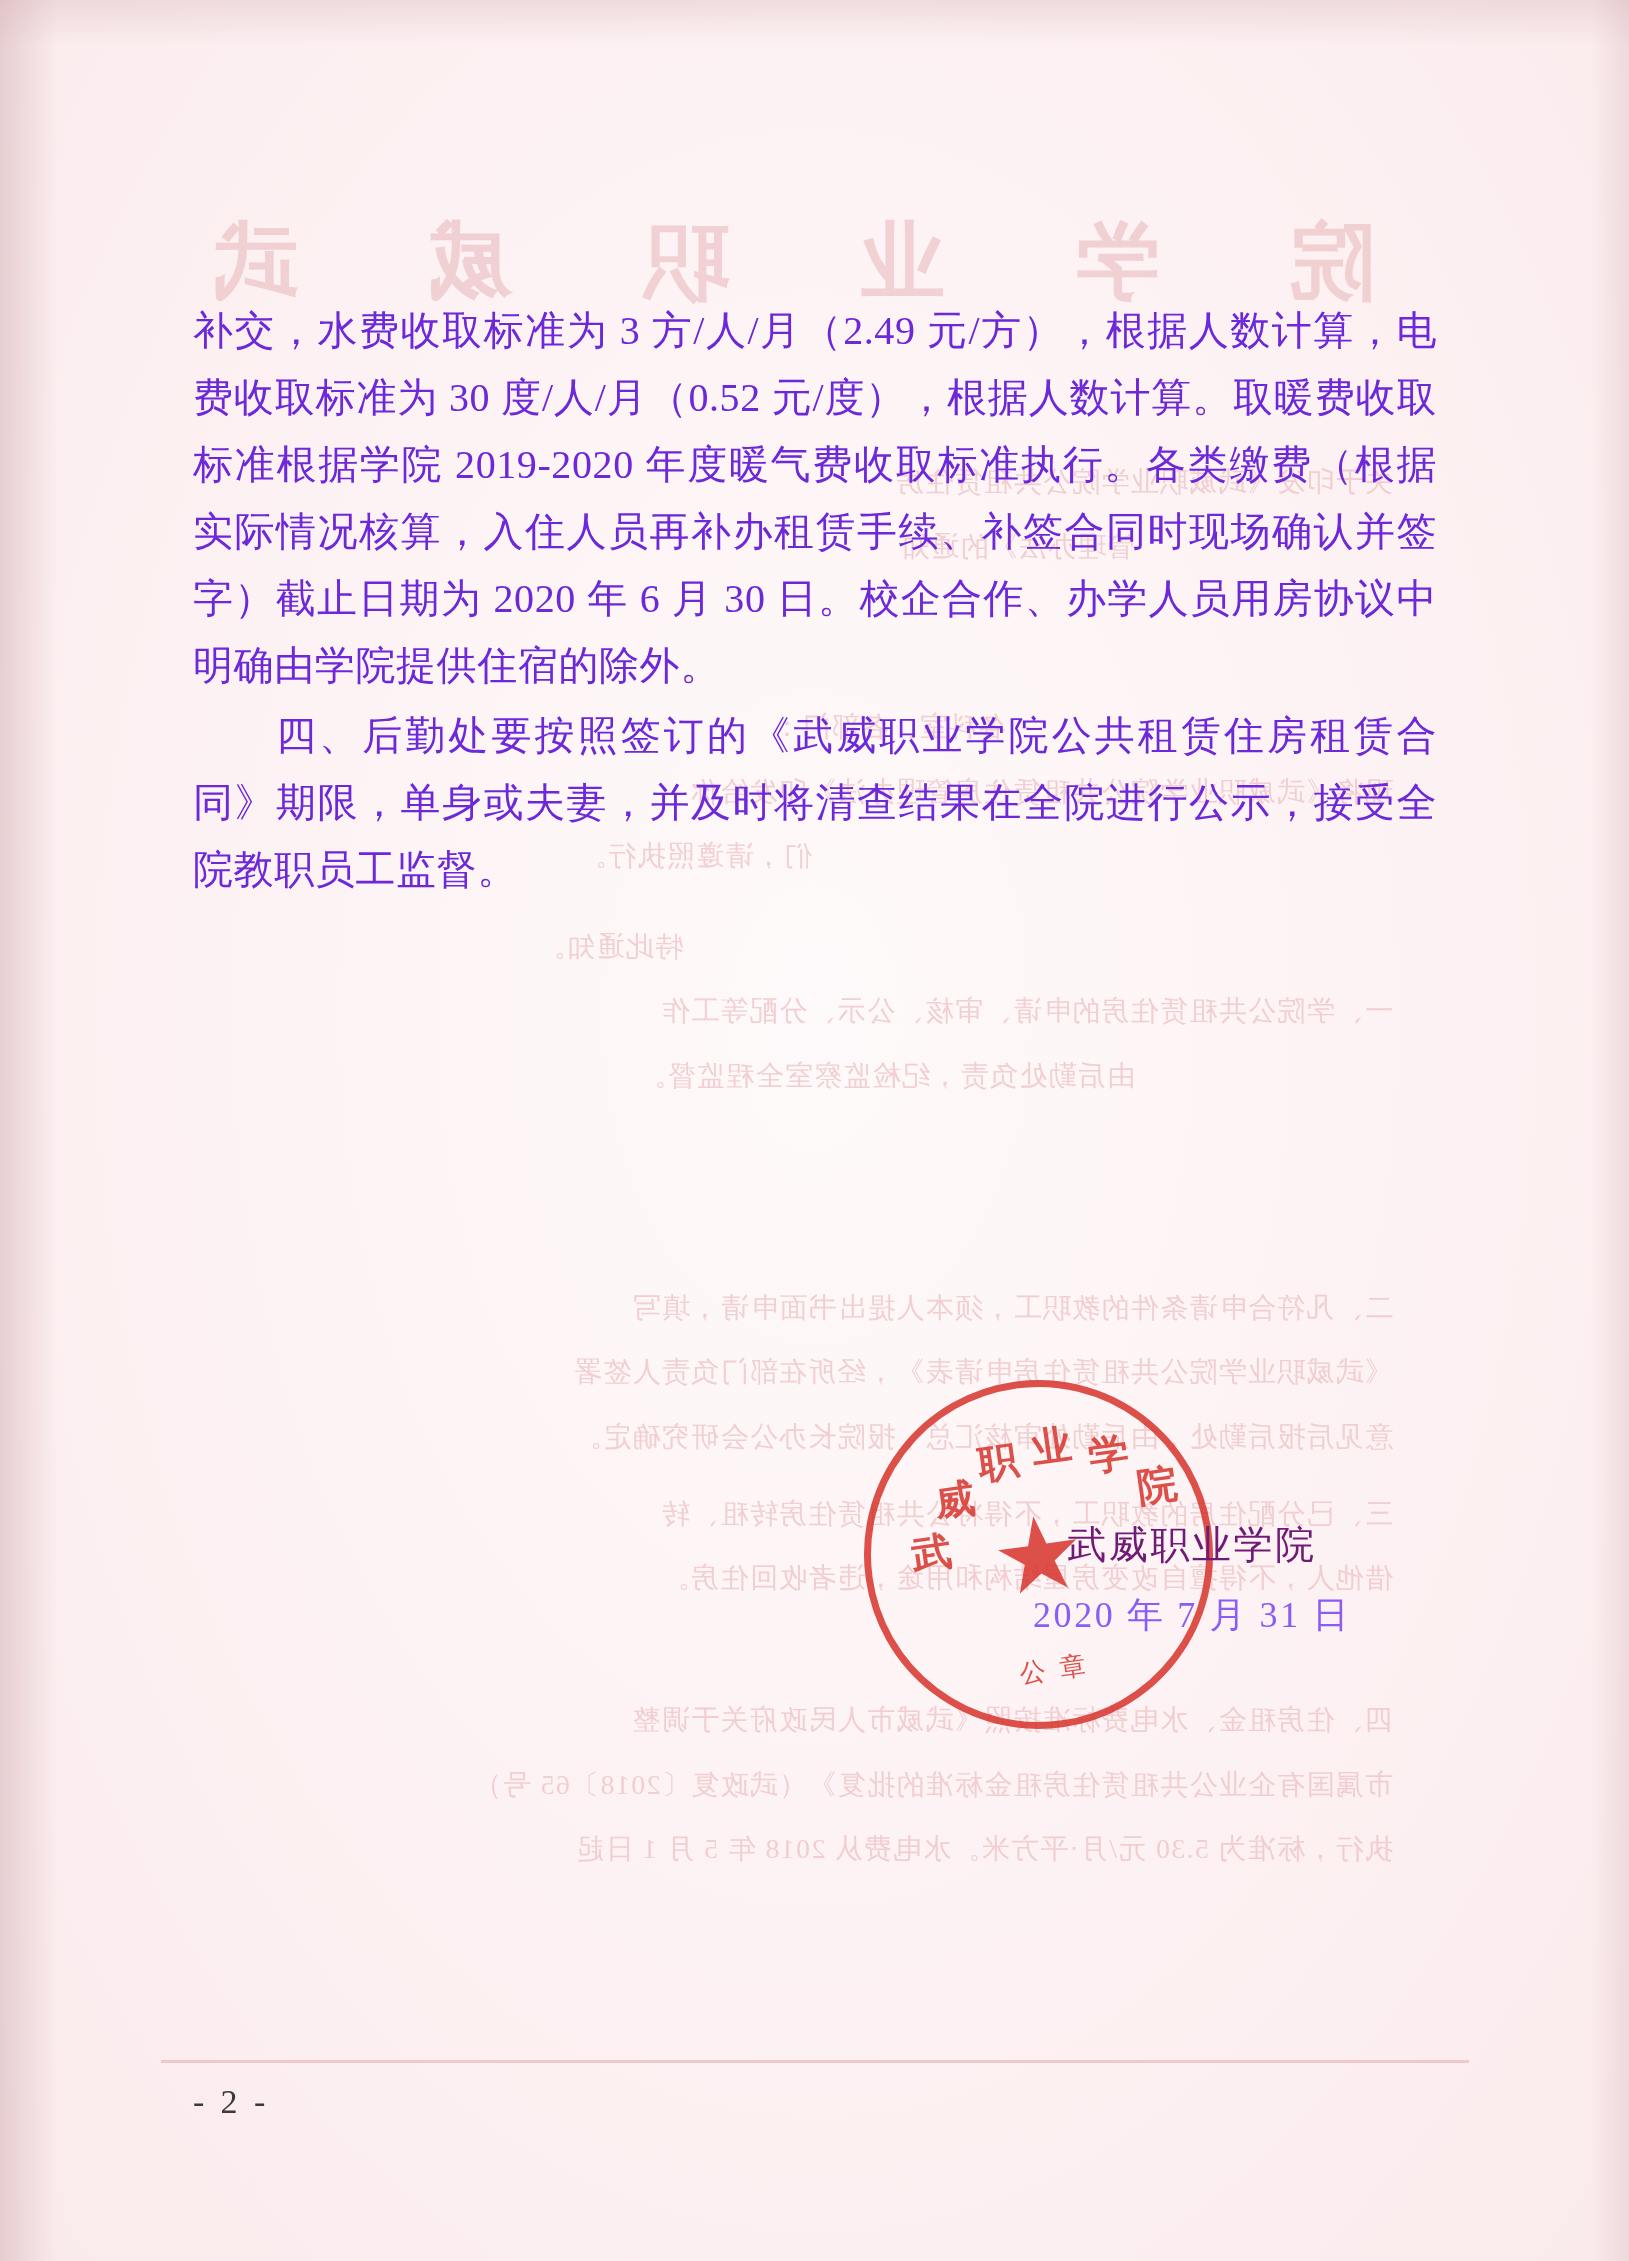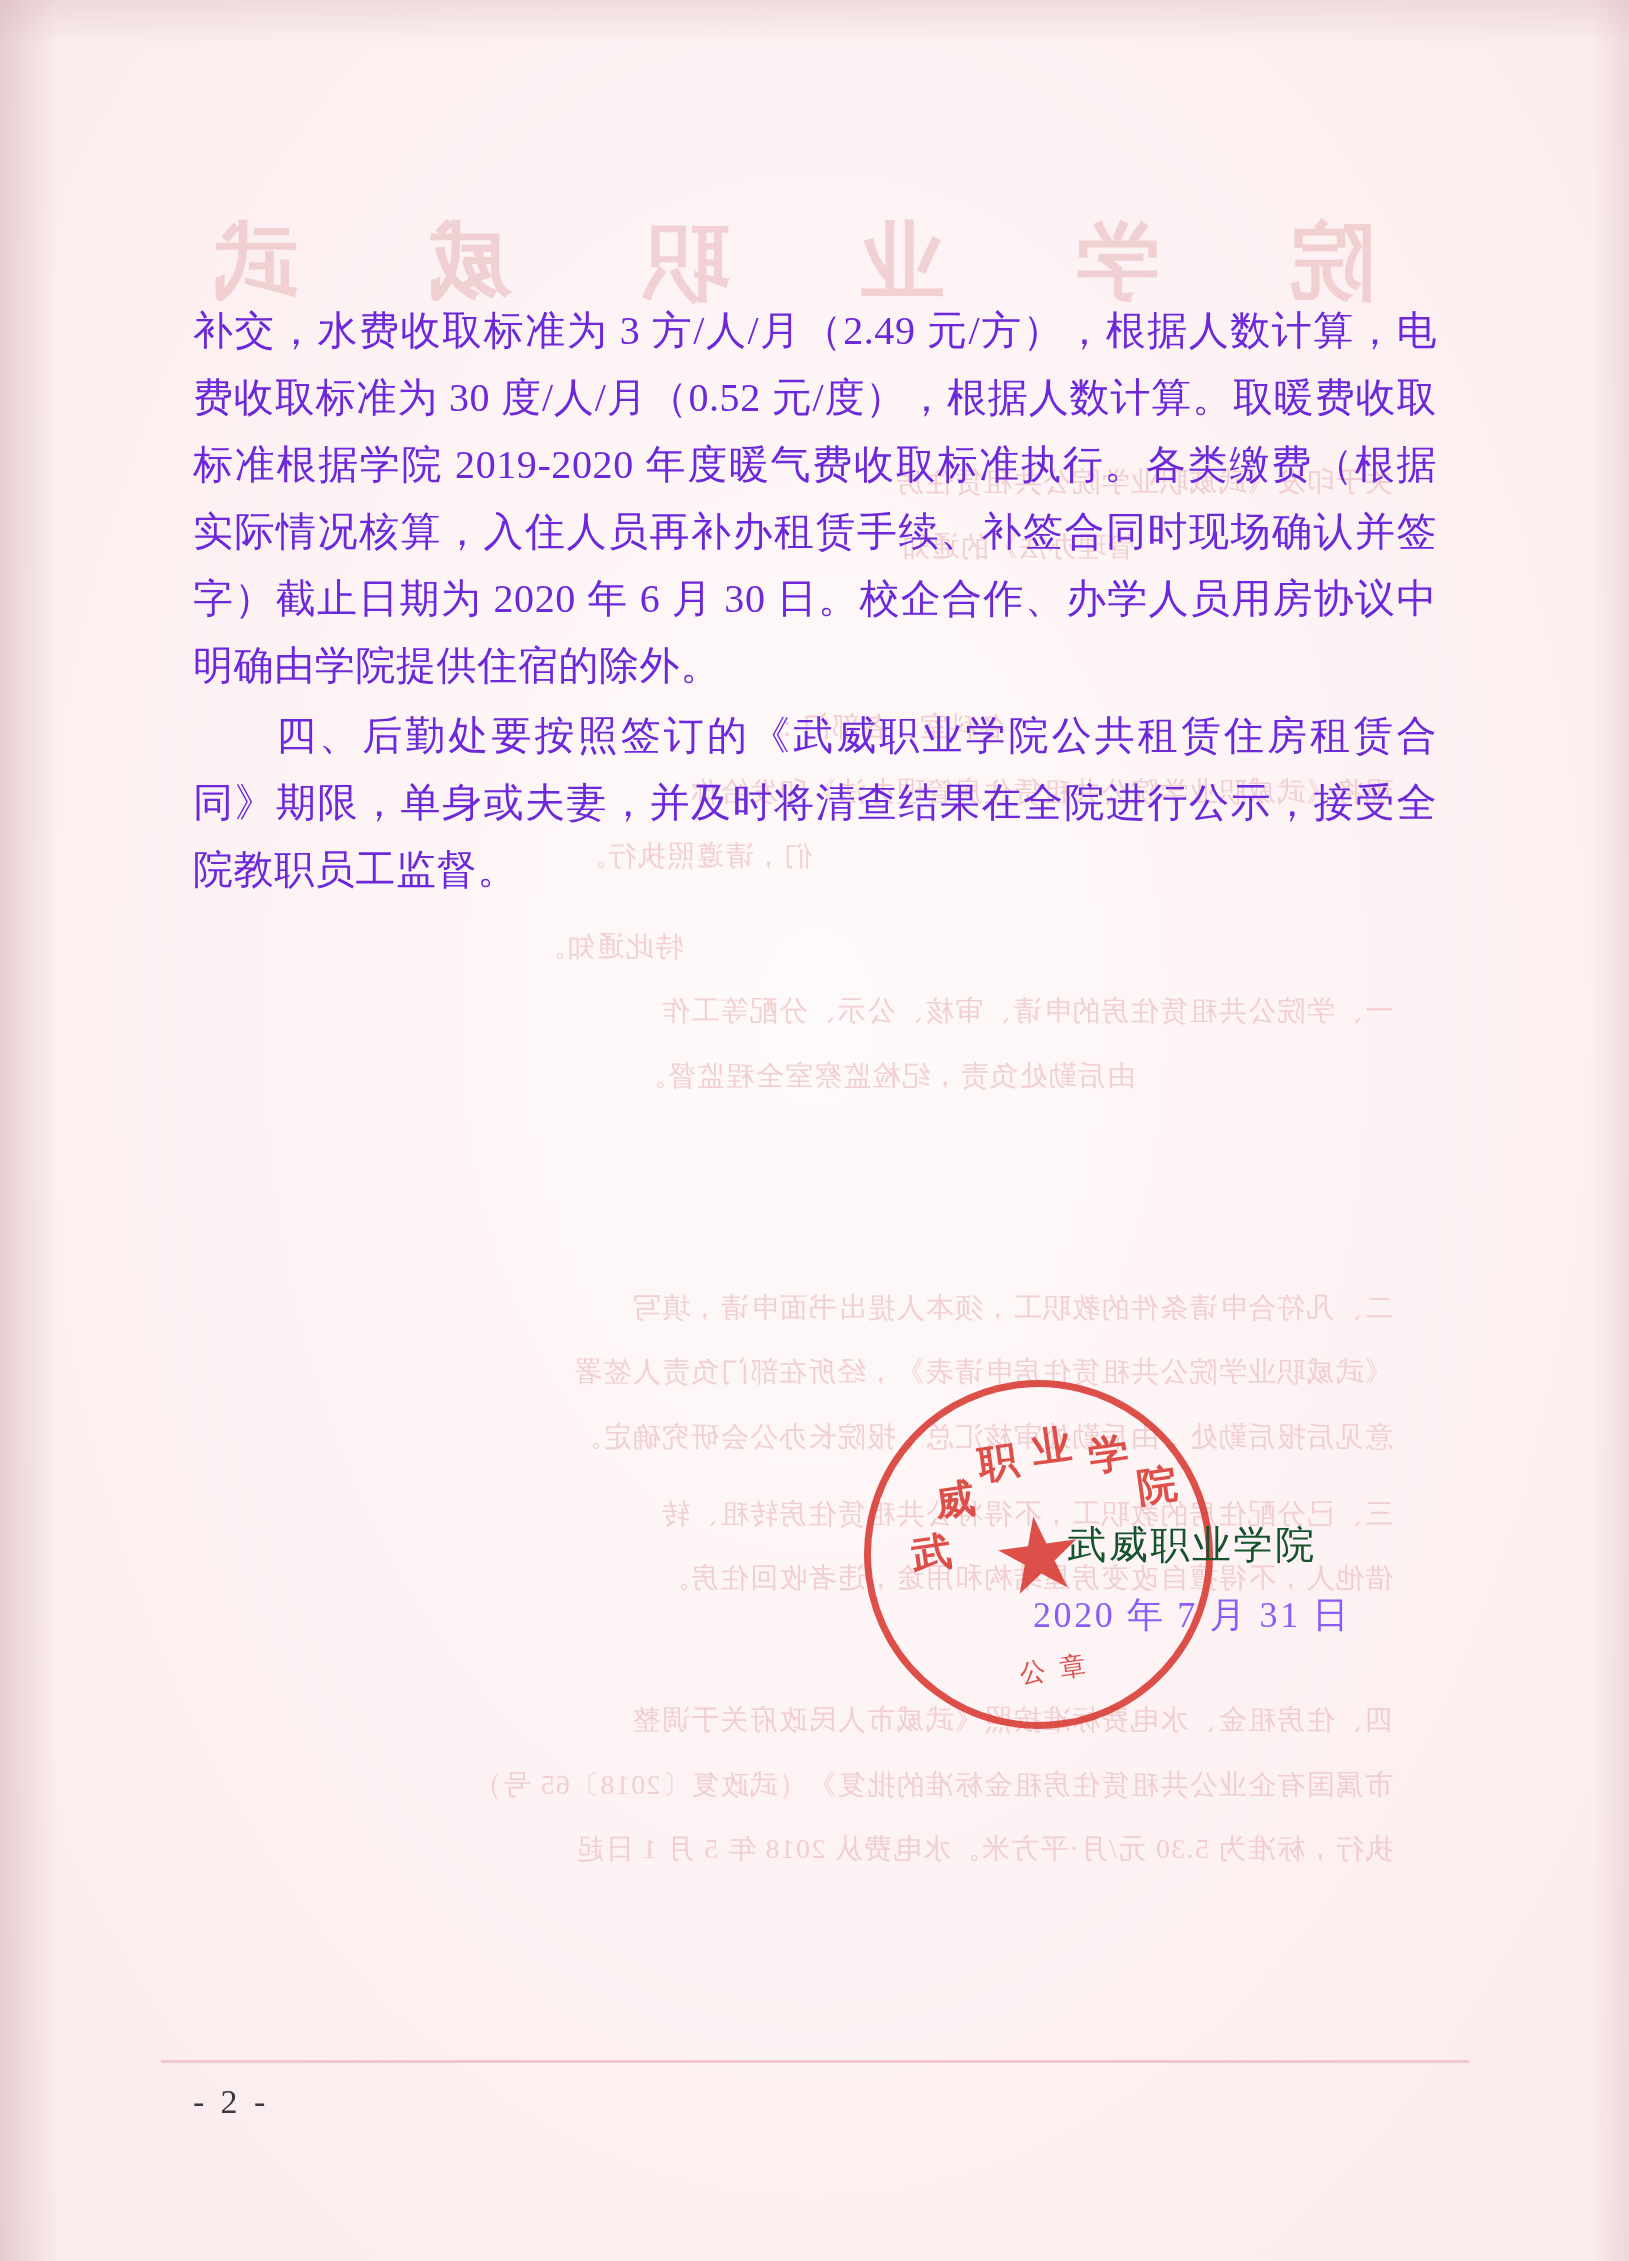--- a/index.html
+++ b/index.html
@@ -102,21 +102,21 @@
   .sign-block {
     position: absolute;
     right: 193px;
     top: 1509px;
     width: 490px;
     text-align: center;
   }
   .sign-line {
     font-size: 39px;
     line-height: 71px;
-    color: #14532d;
+    color: #701a75;
     letter-spacing: 2.6px;
     font-family: "Liberation Serif", serif;
   }
   .sign-date {
     font-size: 36px;
     line-height: 71px;
     color: #8b5cf6;
     letter-spacing: 2.6px;
   }
 

